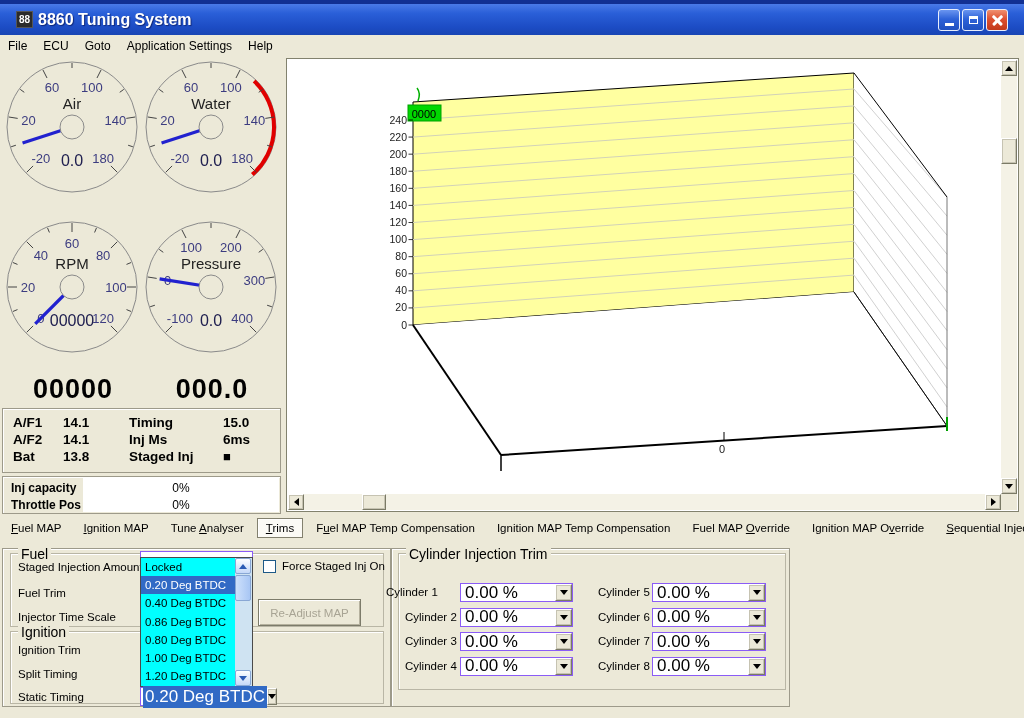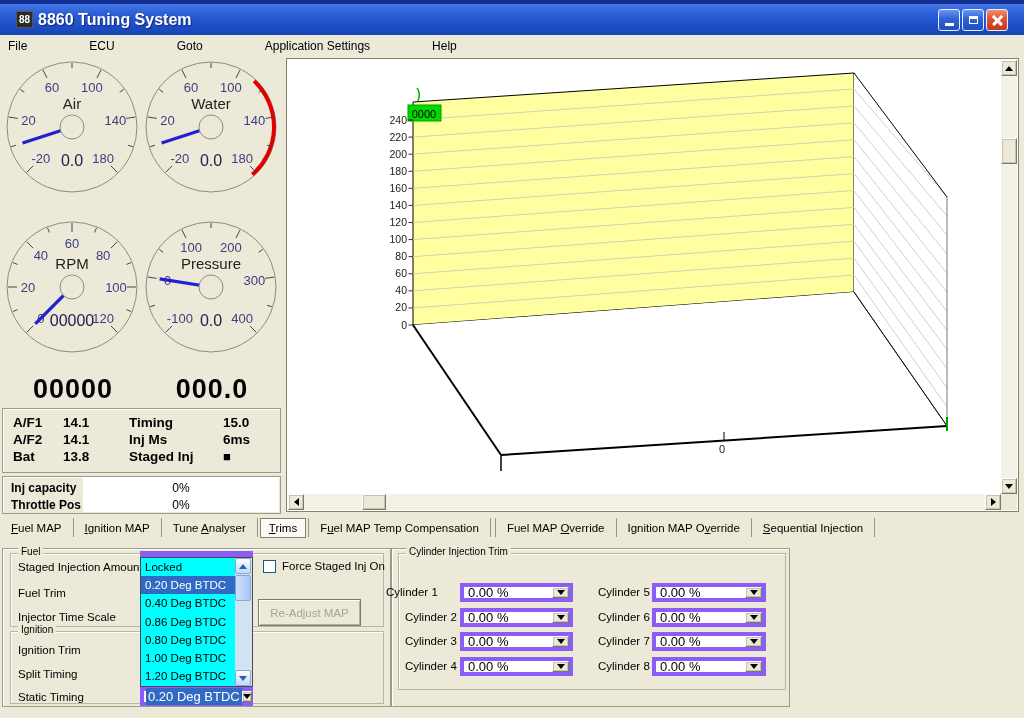--- a/index.html
+++ b/index.html
@@ -18,21 +18,21 @@
   .wbtn{width:22px;height:22px;border-radius:3px;border:1px solid #e8eefc;
         background:linear-gradient(180deg,#6a95f0 0%,#2e62d8 45%,#1f50c0 100%);
         display:flex;align-items:center;justify-content:center;position:relative;}
   .wbtn.close{background:linear-gradient(180deg,#f09070 0%,#dd5030 45%,#c23a1c 100%);}
   .g-min{width:9px;height:3px;background:#fff;margin-top:10px;}
   .g-restore{width:9px;height:8px;border:1px solid #fff;border-top-width:3px;}
   .g-close1,.g-close2{position:absolute;left:4px;top:9px;width:13px;height:2.5px;background:#fff;border-radius:1px;}
   .g-close1{transform:rotate(45deg);} .g-close2{transform:rotate(-45deg);}
   
   .menubar{position:absolute;left:0;top:35px;width:1024px;height:21px;background:#ece9d8;
-           display:flex;align-items:center;font-size:12px;gap:46px;}
+           display:flex;align-items:center;font-size:12px;}
   .menu-item{padding:2px 8px;}
   
   .gauge{position:absolute;width:136px;height:136px;}
   .bigread{position:absolute;width:138px;text-align:center;font-size:27px;font-weight:bold;letter-spacing:1px;}
   
   .panel3d{position:absolute;background:#ece9d8;border:1px solid #9d9a8a;box-shadow:inset 1px 1px 0 #fff;}
   .statusgrid{position:absolute;left:10px;top:6px;display:grid;
               grid-template-columns:50px 66px 94px auto;row-gap:2px;
               font-size:13.5px;font-weight:bold;}
   .sq{font-size:13px;}
@@ -59,36 +59,36 @@
   .thumbh{position:absolute;top:0;width:24px;height:16px;background:#ece9d8;border:1px solid #fff;
           border-right-color:#7a7a66;border-bottom-color:#7a7a66;box-shadow:0 0 0 1px #c6c3b2 inset;}
   
   .tabbar{position:absolute;left:0;top:518px;width:1024px;height:28px;display:flex;align-items:flex-start;
           font-size:11.5px;padding-left:2px;}
   .tab{padding:4px 9px;white-space:nowrap;}
   .tab.selected{background:#fbfaf5;border:1px solid #82806e;box-shadow:inset 1px 1px 0 #fff;padding:3px 8px;}
   .tabsep{width:1px;height:19px;background:#9a9684;margin:0 2px;}
   
   .groupbox{position:absolute;border:1px solid #b9b6a5;box-shadow:inset 1px 1px 0 #fff;}
-  .grouplabel{position:absolute;top:-8px;left:7px;background:#ece9d8;padding:0 3px;font-size:10px;}
+  .grouplabel{position:absolute;top:-8px;left:7px;background:#ece9d8;padding:0 3px;font-size:14px;}
   .fldlabel{position:absolute;font-size:11.5px;white-space:nowrap;}
   
   .droplist{position:absolute;left:140px;top:557px;width:113px;height:130px;background:#00ffff;
             border:1px solid #4a4a4a;z-index:5;}
   .dlitem{height:18.2px;line-height:18.2px;padding-left:4px;font-size:11.5px;white-space:nowrap;overflow:hidden;}
   .dlitem.sel{background:#316ac5;color:#fff;}
   .dlsb{position:absolute;right:0;top:0;bottom:0;width:17px;background:#cfe3f2;}
   .dlbtn{position:absolute;left:0;width:16px;height:16px;border:1px solid #89a7d4;border-radius:2px;
          background:linear-gradient(180deg,#fdfeff,#c4d8f8);display:flex;align-items:center;justify-content:center;}
   .dltri-up{width:0;height:0;border-left:4px solid transparent;border-right:4px solid transparent;border-bottom:5px solid #2b5bb4;}
   .dltri-down{width:0;height:0;border-left:4px solid transparent;border-right:4px solid transparent;border-top:5px solid #2b5bb4;}
   .dlthumb{position:absolute;left:0;top:17px;width:16px;height:26px;border:1px solid #89a7d4;border-radius:2px;
            background:linear-gradient(90deg,#cde0fb,#a8c6f4);}
   
-  .combo{position:absolute;background:#fff;border:4px solid #8b5cf6;font-size:13px;display:flex;align-items:center;}
+  .combo{position:absolute;background:#fff;border:1px solid #8b5cf6;font-size:17px;display:flex;align-items:center;}
   .combo .val{flex:1;padding-left:4px;white-space:nowrap;overflow:hidden;}
   .combo .val.hl{flex:none;background:#316ac5;color:#fff;padding:1px 2px;margin-left:2px;}
   .cbtn{width:17px;align-self:stretch;background:#ece9d8;border:1px solid #fff;
         border-right-color:#7a7a66;border-bottom-color:#7a7a66;box-shadow:0 0 0 1px #c6c3b2 inset;
         display:flex;align-items:center;justify-content:center;}
   .checkbox{position:absolute;width:13px;height:13px;background:#fff;border:1px solid #1d5987;}
   .btn{position:absolute;background:#ece9d8;border:1px solid #7c7b6a;box-shadow:inset 1px 1px 0 #fff,inset -1px -1px 0 #b5b19e;
        font-size:11.5px;display:flex;align-items:center;justify-content:center;}
   .btn.disabled{color:#a8a494;}
 </style>
@@ -360,20 +360,21 @@
       <div class="tab"><u>F</u>uel MAP</div>
       <div class="tabsep"></div>
       <div class="tab"><u>I</u>gnition MAP</div>
       <div class="tabsep"></div>
       <div class="tab">Tune <u>A</u>nalyser</div>
       <div class="tabsep"></div>
       <div class="tab selected"><u>T</u>rims</div>
       <div class="tabsep"></div>
       <div class="tab">F<u>u</u>el MAP Temp Compensation</div>
       <div class="tabsep"></div>
+      <div class="tab">Ignition MAP Temp Compensation</div>
       <div class="tabsep"></div>
       <div class="tab">Fuel MAP <u>O</u>verride</div>
       <div class="tabsep"></div>
       <div class="tab">Ignition MAP O<u>v</u>erride</div>
       <div class="tabsep"></div>
       <div class="tab"><u>S</u>equential Injection</div>
       <div class="tabsep"></div>
     </div>
 
   <div class="panel3d" style="left:2px;top:548px;width:389px;height:159px;"></div>

